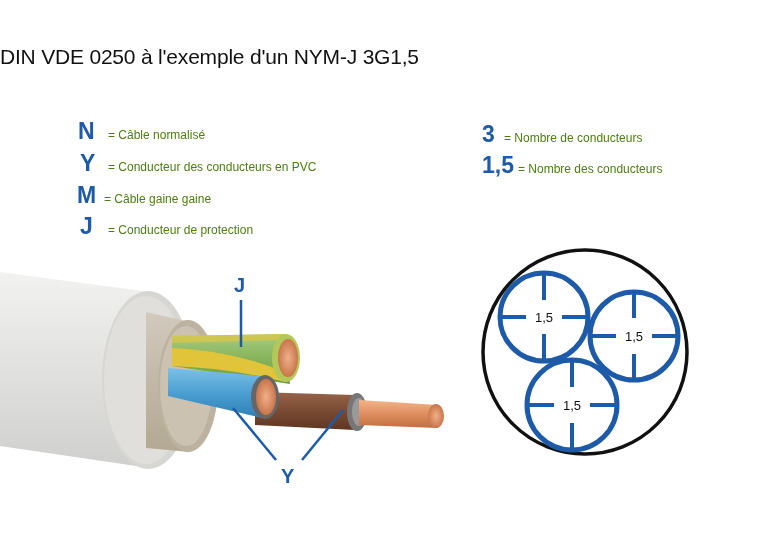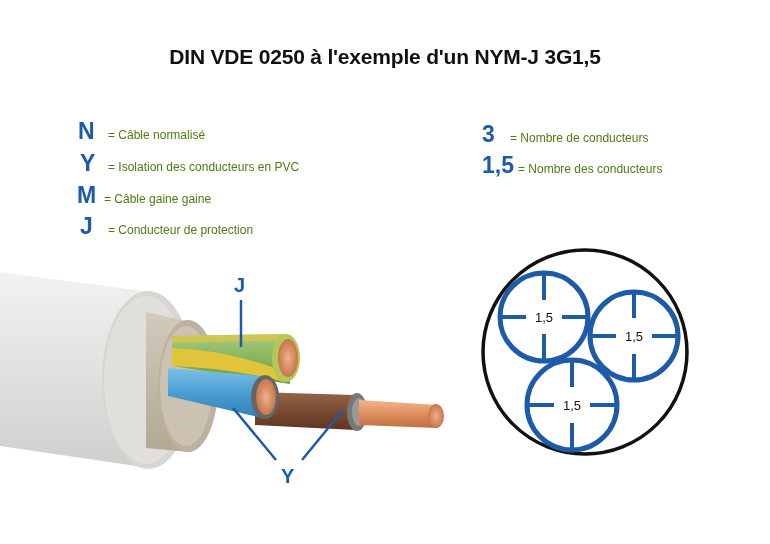--- a/index.html
+++ b/index.html
@@ -1,51 +1,51 @@
 <!DOCTYPE html>
 <html><head>
 <meta charset="utf-8">
 <style>
   html, body { margin: 0; padding: 0; background: #ffffff; }
   body { width: 770px; height: 544px; position: relative; overflow: hidden;
          font-family: "Liberation Sans", "DejaVu Sans", sans-serif; color: #1a1a1a; }
-  .title { position: absolute; left: 0; width: 770px; top: 45px; text-align: center;
-           font-size: 21px; font-weight: bold; color: #111; letter-spacing: -0.2px; }
+  .title { position: absolute; left: 0; width: 770px; top: 45px; 
+           font-size: 21px; font-weight: normal; color: #111; letter-spacing: -0.2px; }
   .legend-row { position: absolute; display: flex; align-items: baseline; white-space: nowrap; }
   .legend-key { color: #1d5aa8; font-weight: bold; font-size: 23px; }
   .legend-desc { font-size: 12px; color: #4d7c0f; }
   svg { position: absolute; left: 0; top: 0; }
   .label-blue { fill: #1d5aa8; font-weight: bold; font-size: 20px; font-family: "Liberation Sans", sans-serif; }
   .circ-label { font-size: 13px; fill: #111; font-family: "Liberation Sans", sans-serif; }
 </style>
 </head>
 <body>
 
 <div class="title">DIN VDE 0250 à l'exemple d'un NYM-J 3G1,5</div>
 
 <div class="legend-row" style="left:78px; top:118px;">
   <span class="legend-key" style="width:26px;">N</span>
   <span class="legend-desc" style="margin-left:4px;">= Câble normalisé</span>
 </div>
 <div class="legend-row" style="left:80px; top:150px;">
   <span class="legend-key" style="width:26px;">Y</span>
-  <span class="legend-desc" style="margin-left:2px;">=  Isolation des conducteurs en PVC</span>
+  <span class="legend-desc" style="margin-left:2px;">=  Conducteur des conducteurs en PVC</span>
 </div>
 <div class="legend-row" style="left:77px; top:182px;">
   <span class="legend-key" style="width:27px;">M</span>
   <span class="legend-desc" style="margin-left:0px;">= Câble gaine gaine</span>
 </div>
 <div class="legend-row" style="left:80px; top:213px;">
   <span class="legend-key" style="width:26px;">J</span>
   <span class="legend-desc" style="margin-left:2px;">= Conducteur de protection</span>
 </div>
 
 <div class="legend-row" style="left:482px; top:121px;">
   <span class="legend-key" style="width:20px;">3</span>
-  <span class="legend-desc" style="margin-left:8px;">=  Nombre de conducteurs</span>
+  <span class="legend-desc" style="margin-left:2px;">=  Nombre de conducteurs</span>
 </div>
 <div class="legend-row" style="left:482px; top:152px;">
   <span class="legend-key" style="width:36px;">1,5</span>
   <span class="legend-desc" style="margin-left:0px;">= Nombre des conducteurs</span>
 </div>
 
 <svg width="770" height="544" viewBox="0 0 770 544">
   <defs>
     <linearGradient id="sheathGrad" x1="0" y1="0" x2="0" y2="1">
       <stop offset="0" stop-color="#f2f2f0"></stop>

